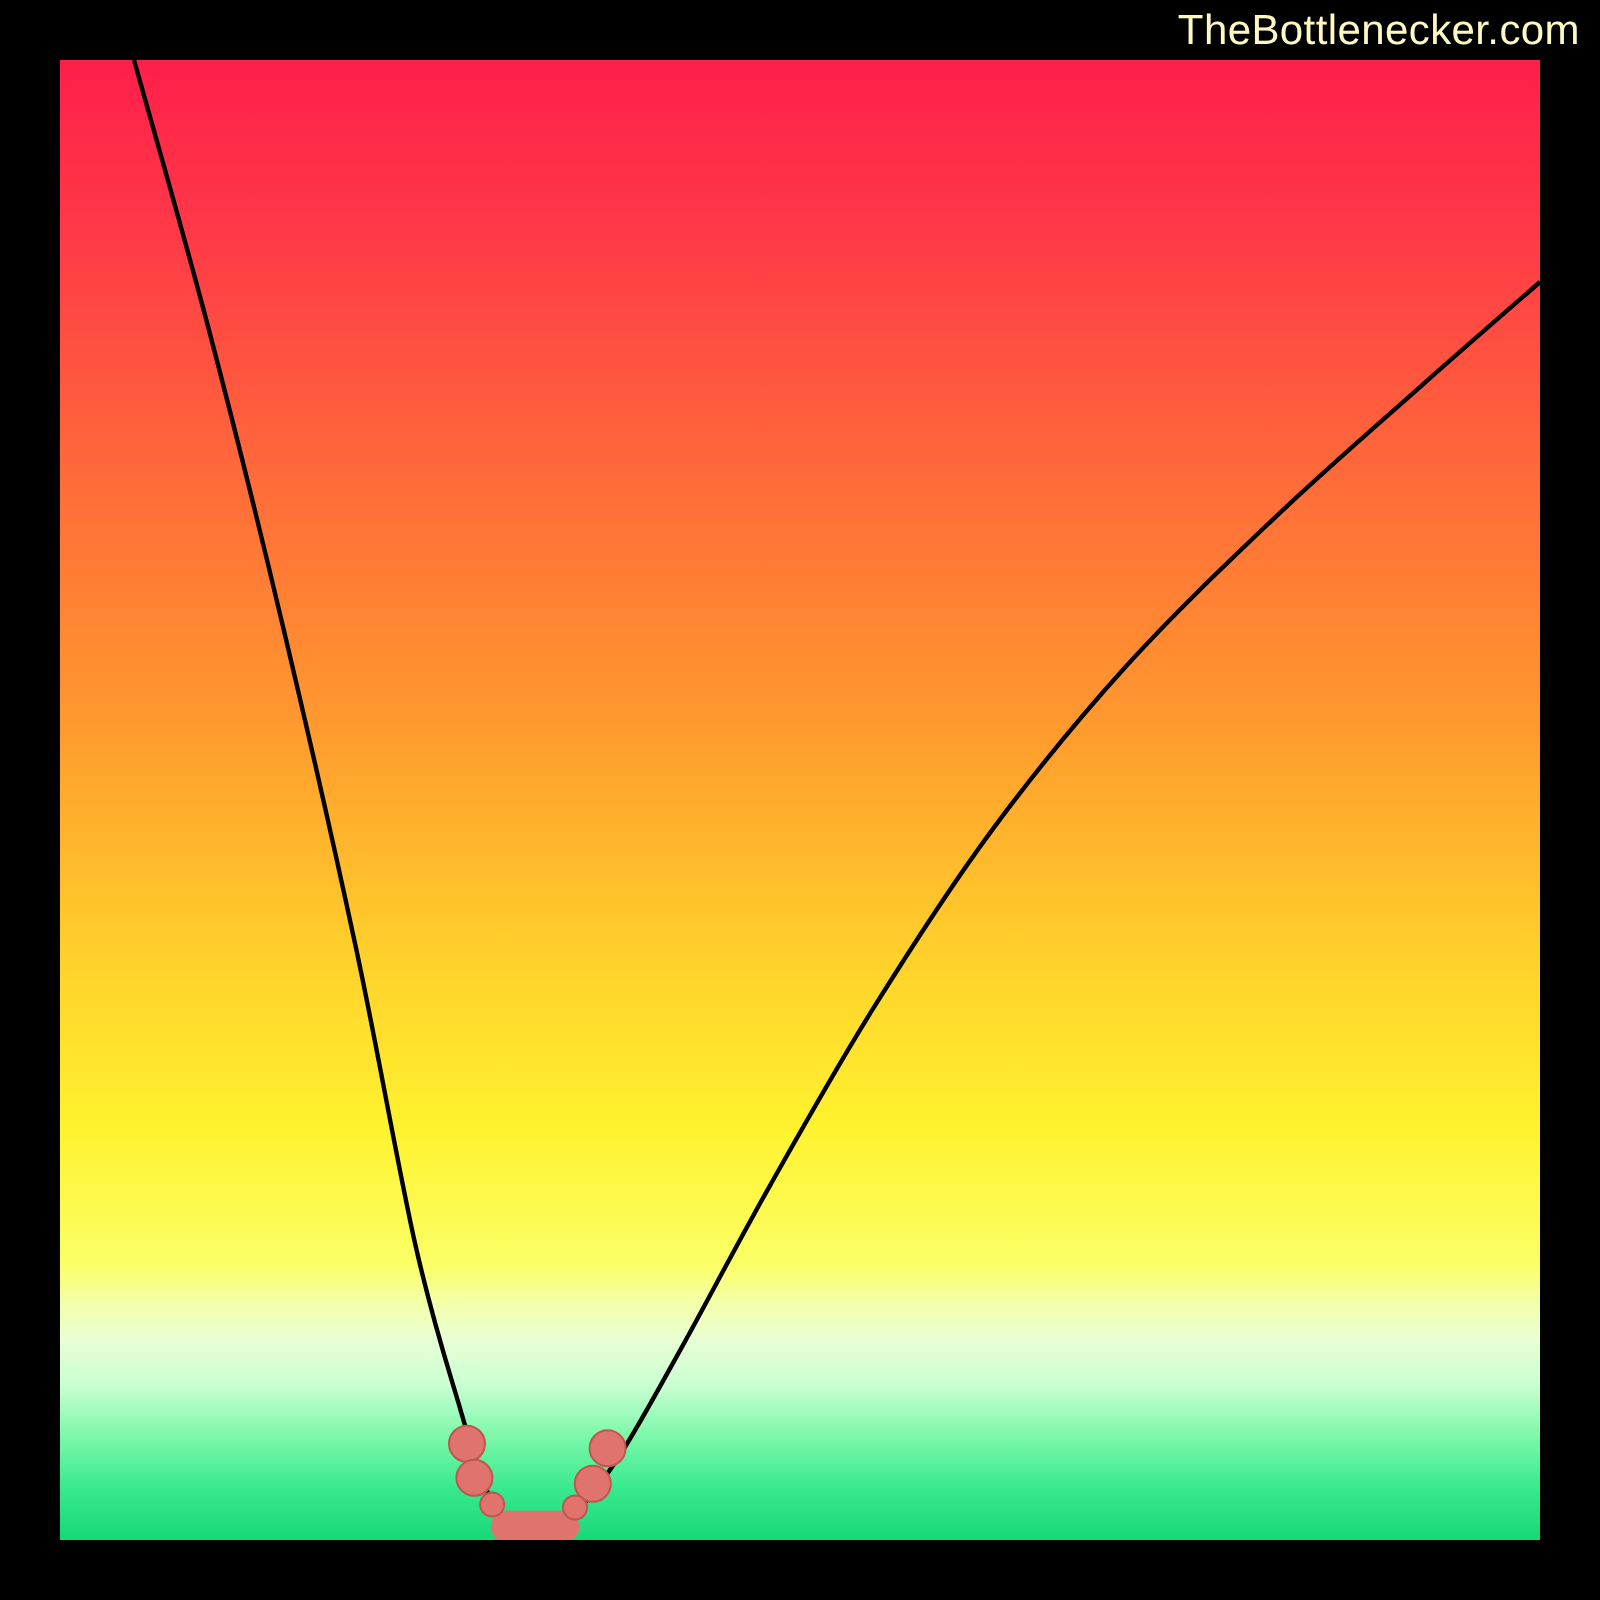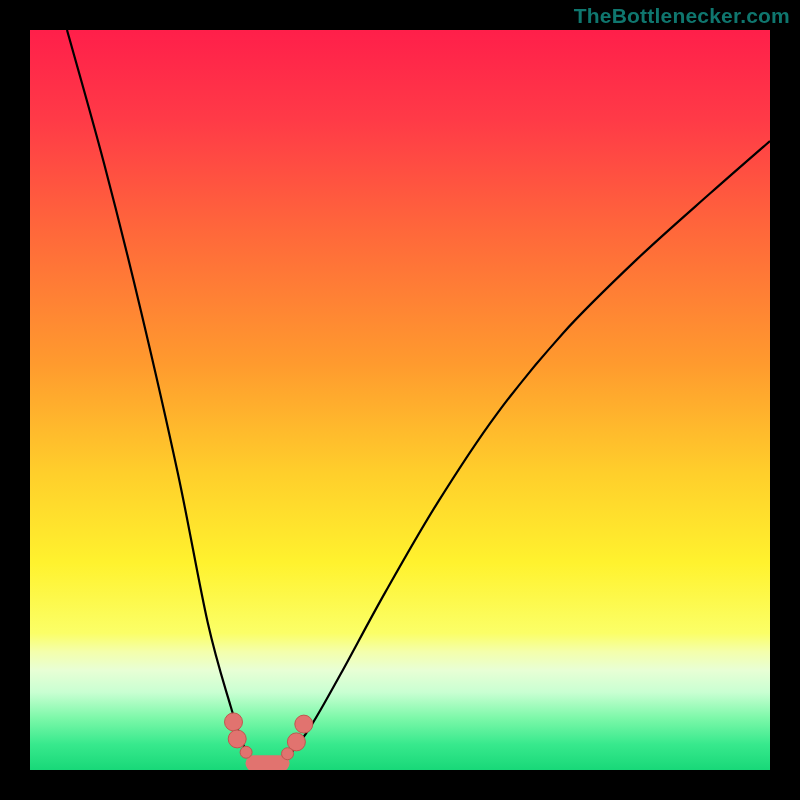--- a/index.html
+++ b/index.html
@@ -39,23 +39,23 @@
     left: 0;
     top: 0;
     width: 740px;
     height: 740px;
     overflow: visible;
   }
   .watermark {
     position: absolute;
     top: 4px;
     right: 10px;
-    color: #0f766e;
+    color: #fef9c3;
     font-size: 21px;
-    font-weight: 700;
+    font-weight: 400;
     letter-spacing: 0.2px;
   }
   .curve-path {
     fill: none;
     stroke: #000;
     stroke-width: 2.2;
   }
   .markers circle.big {
     fill: #e1736f;
     stroke: #c1554f;

